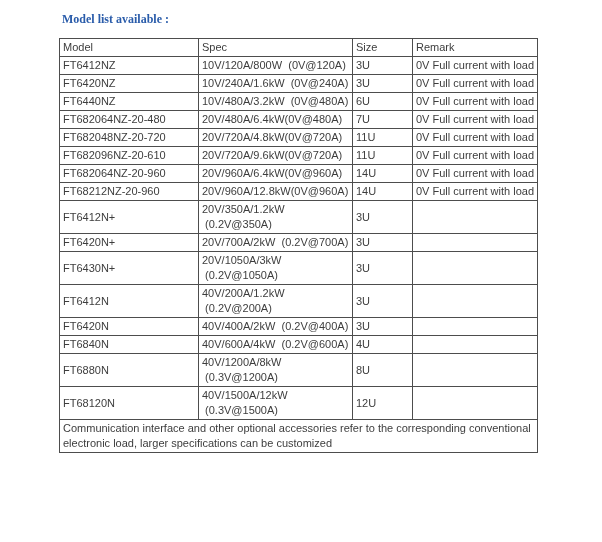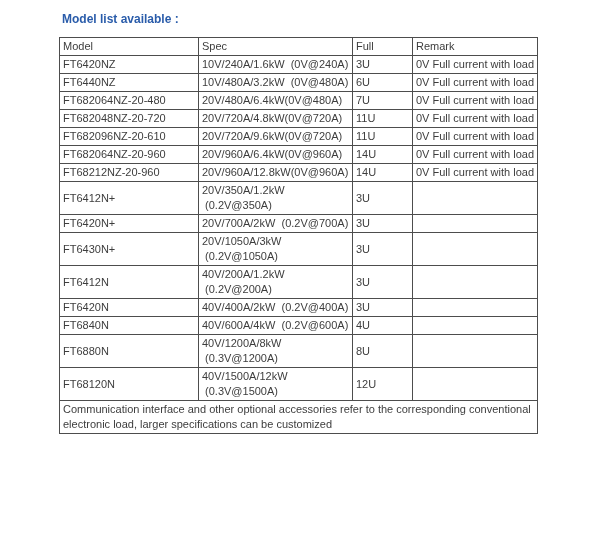--- a/index.html
+++ b/index.html
@@ -12,20 +12,21 @@
     overflow: hidden;
   }
   .page {
     padding: 12px 0 0 59px;
   }
   .page-title {
     margin: 0 0 11px 3px;
     font-size: 12px;
     font-weight: bold;
     color: #2a5caa;
+    font-family: Liberation Serif, serif;
   }
   table.model-table {
     border-collapse: collapse;
     table-layout: fixed;
     width: 478px;
   }
   table.model-table th,
   table.model-table td {
     border: 1px solid #4d4d4d;
     font-size: 11px;
@@ -60,25 +61,31 @@
     <colgroup>
       <col class="c0">
         <col class="c1">
         <col class="c2">
         <col class="c3">
     </colgroup>
     <thead>
       <tr>
           <th>Model</th>
           <th>Spec</th>
-          <th>Full</th>
+          <th>Size</th>
           <th>Remark</th>
         </tr>
     </thead>
     <tbody>
+        <tr>
+          <td>FT6412NZ</td>
+          <td>10V/120A/800W  (0V@120A)</td>
+          <td>3U</td>
+          <td>0V Full current with load</td>
+        </tr>
         <tr>
           <td>FT6420NZ</td>
           <td>10V/240A/1.6kW  (0V@240A)</td>
           <td>3U</td>
           <td>0V Full current with load</td>
         </tr>
         <tr>
           <td>FT6440NZ</td>
           <td>10V/480A/3.2kW  (0V@480A)</td>
           <td>6U</td>

